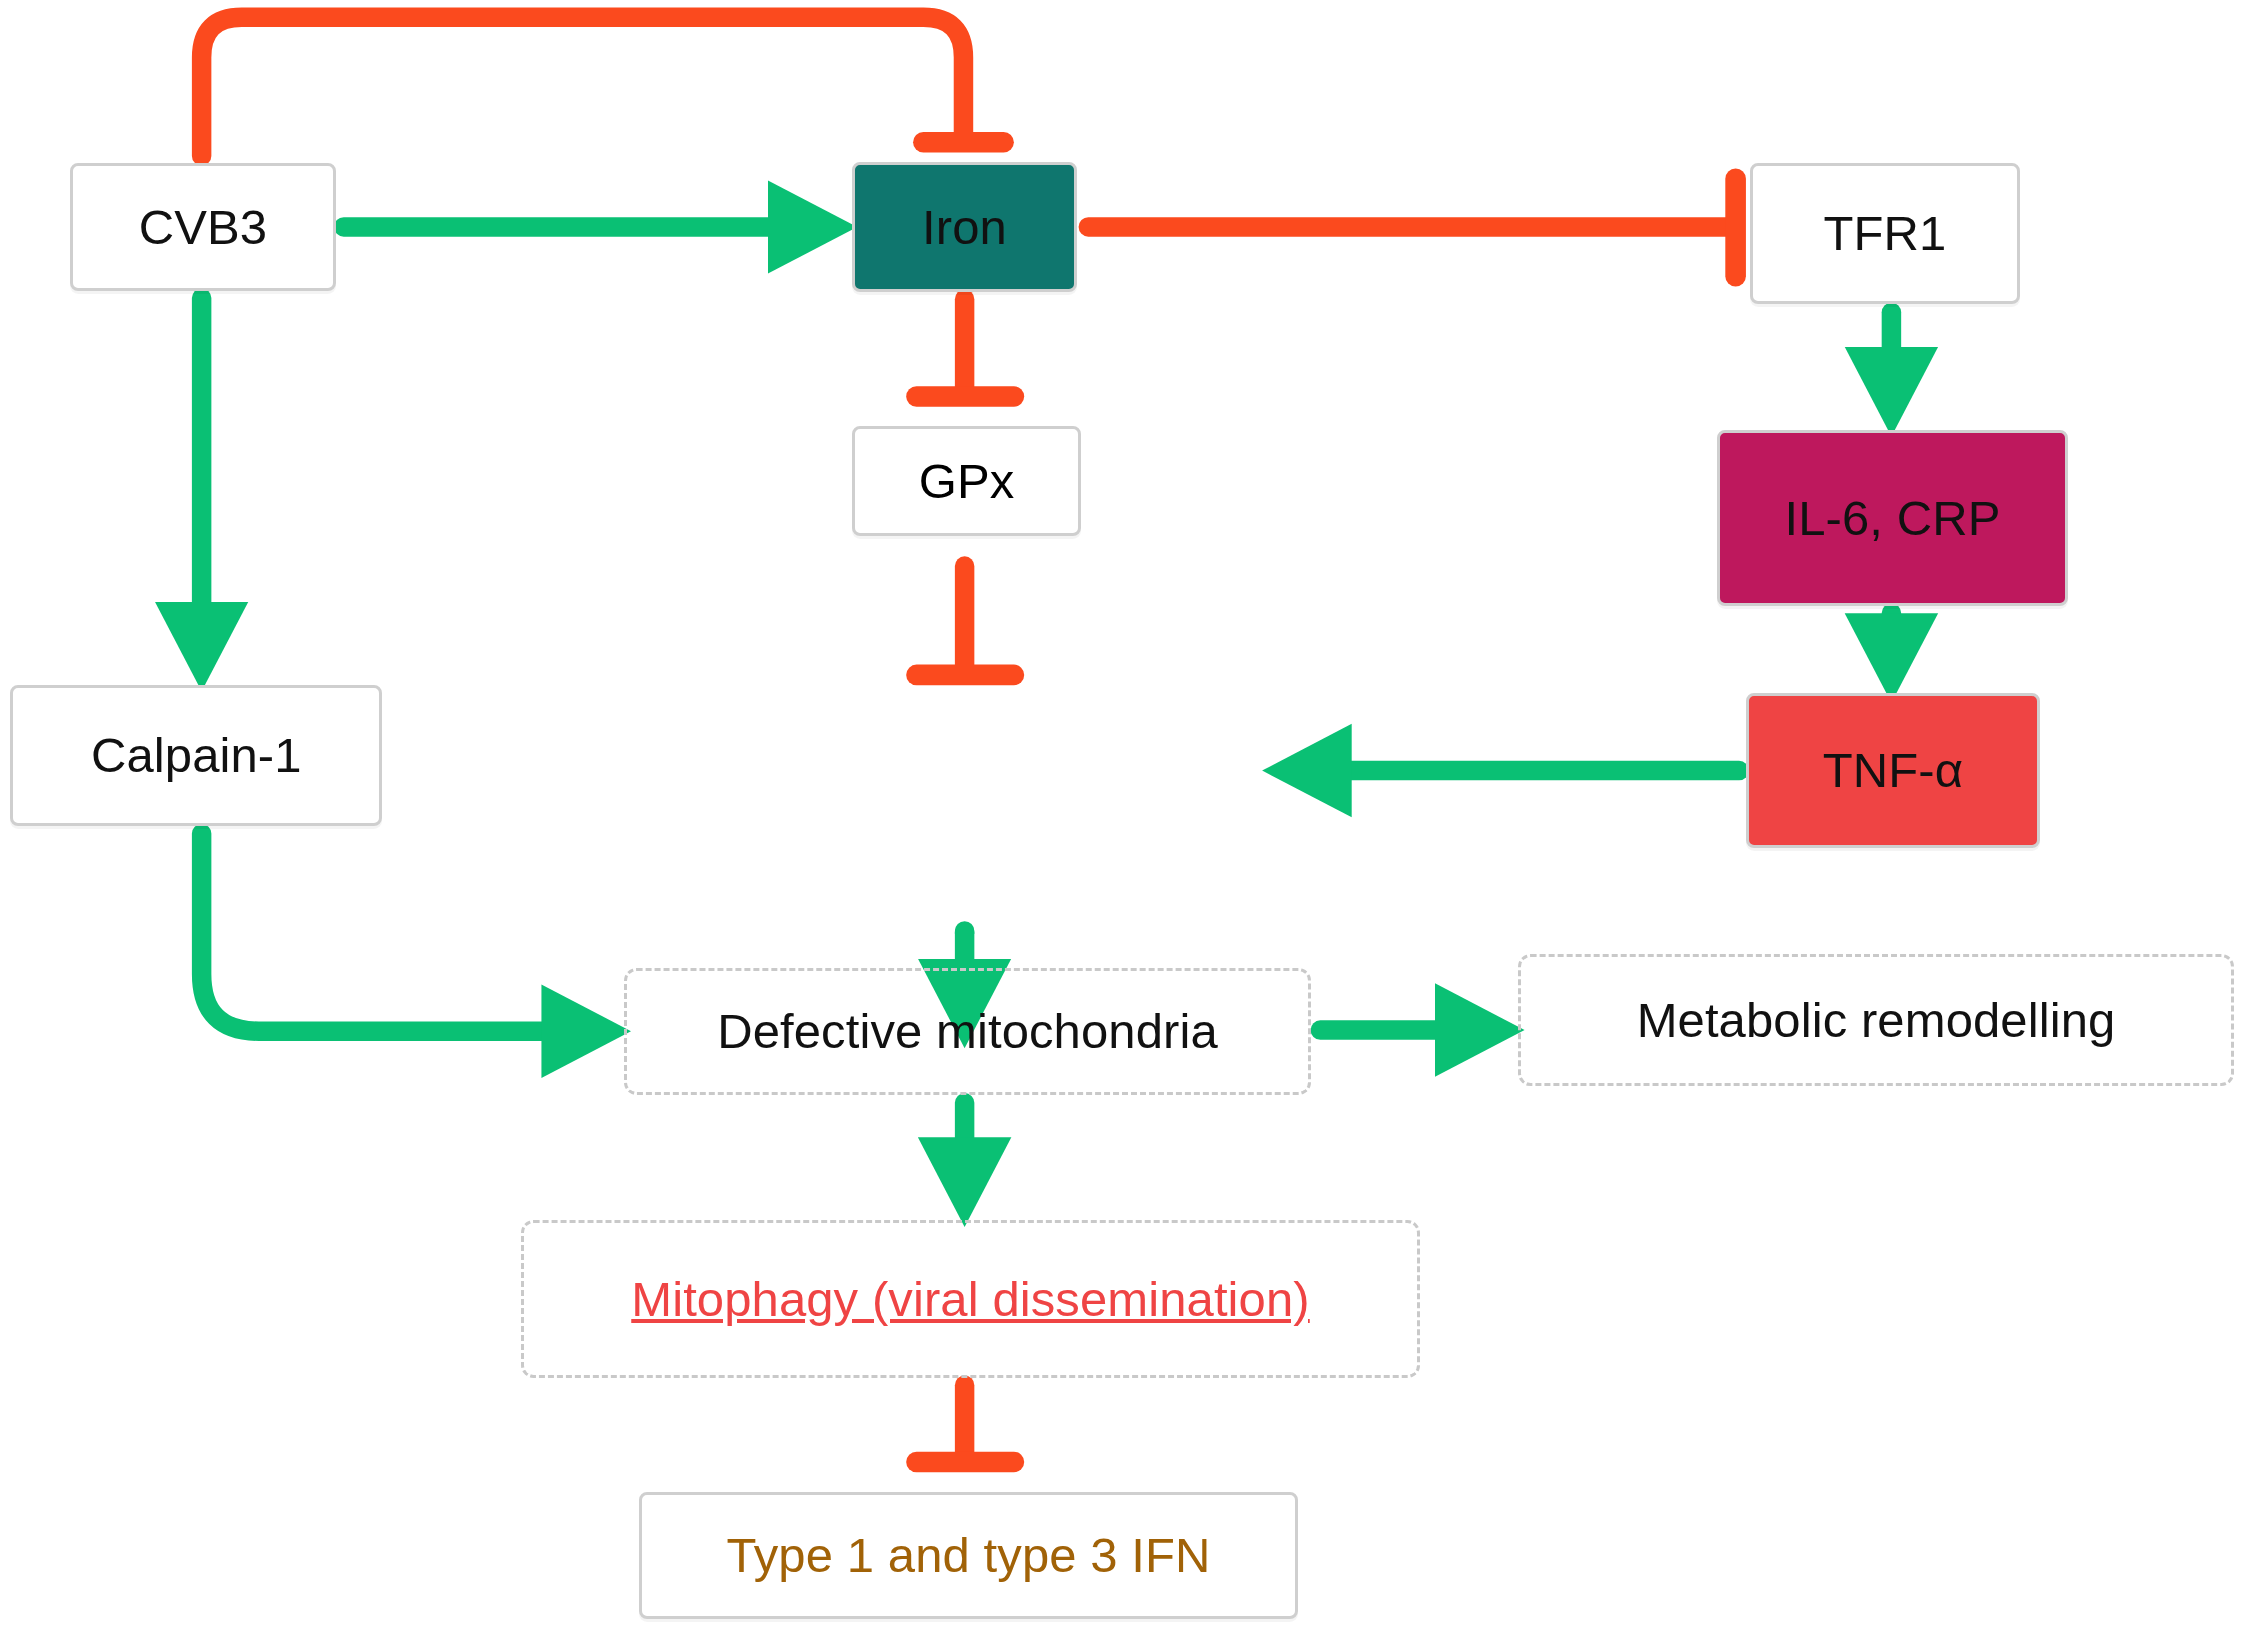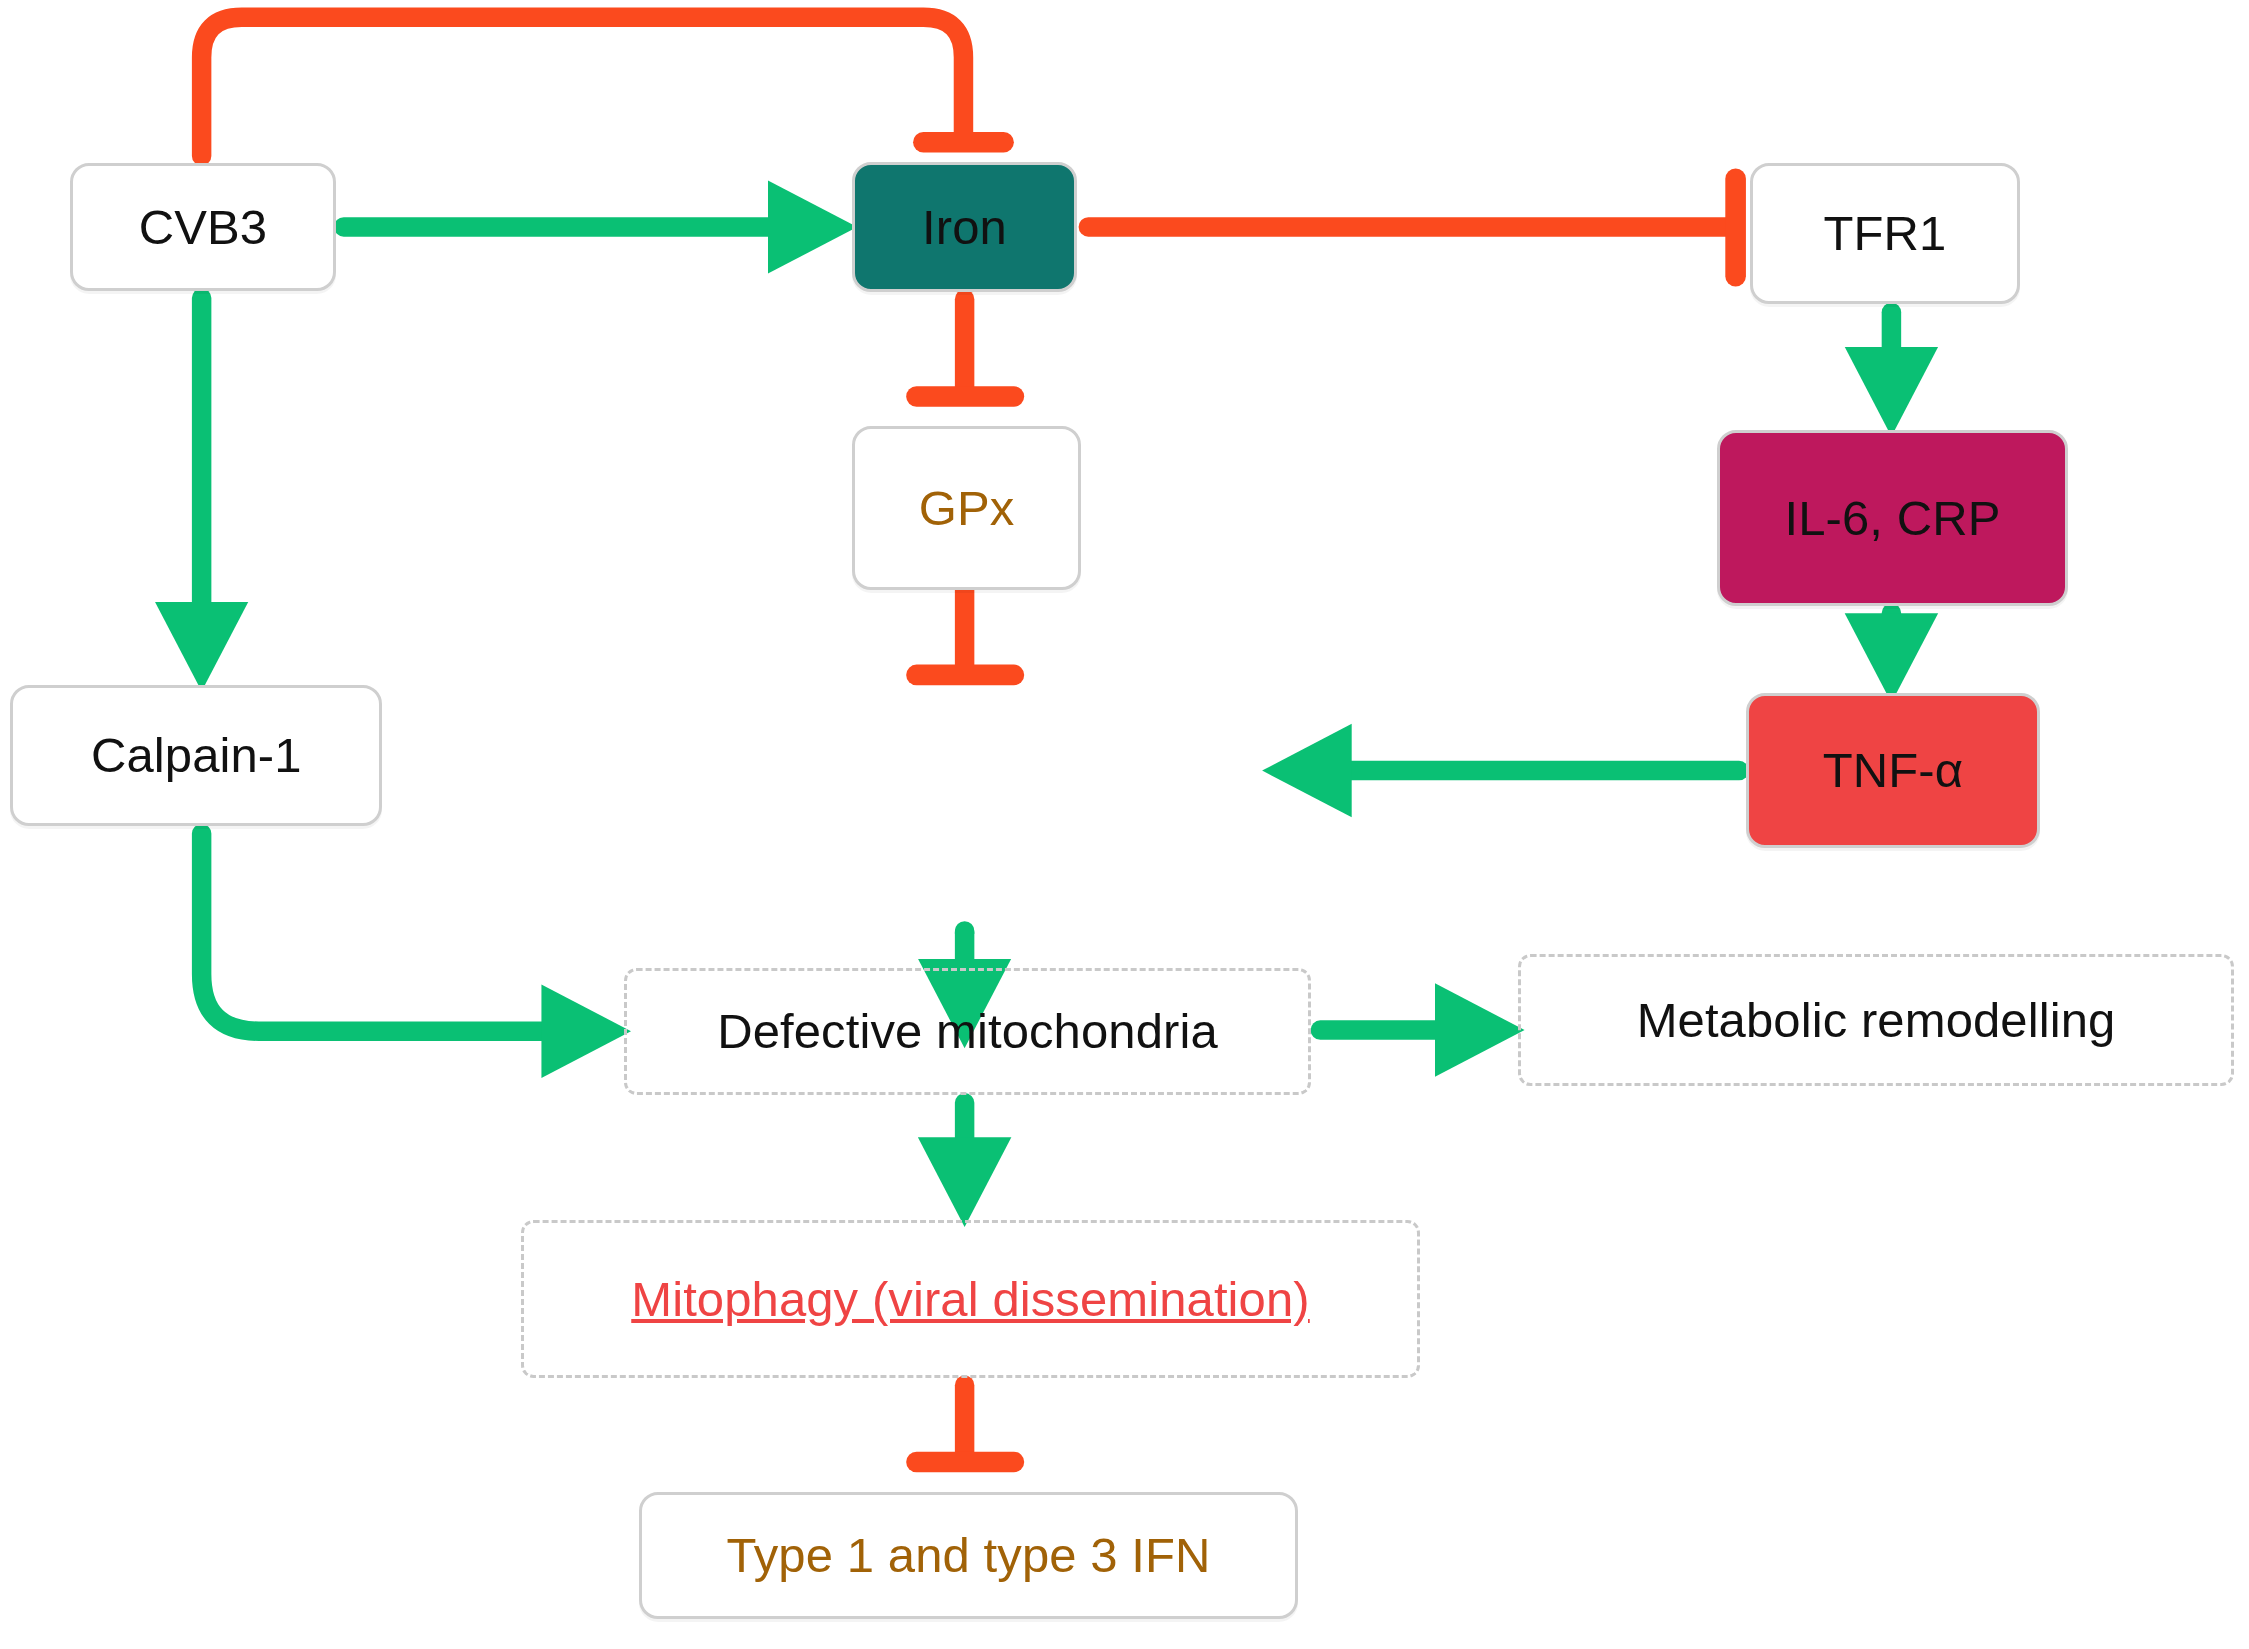--- a/index.html
+++ b/index.html
@@ -13,21 +13,21 @@
     background:#ffffff;
     color:#111111;
     text-align:center;
     line-height:1.15;
     font-size:49px;
     letter-spacing:0.1px;
     z-index:5;
   }
   .node.solid{
     border:3.4px solid #cfcfcf;
-    border-radius:19px;
+    border-radius:8px;
     box-shadow:0 2.9px 0 0 rgba(0,0,0,0.045);
   }
   .node.dashed{
     border:3.4px dashed #c9c9c9;
     border-radius:12.6px;
     background:transparent;
   }
   .node span{display:block;padding:0 10.3px;white-space:nowrap;}
 </style>
 </head>
@@ -117,21 +117,21 @@
 
   <div class="node solid" id="n-cvb3" style="left: 70px; top: 163px; width: 266px; height: 128px; border-color: rgb(207, 207, 207); background: rgb(255, 255, 255); color: rgb(17, 17, 17);">
     <span>CVB3</span>
   </div>
   <div class="node solid" id="n-iron" style="left: 852px; top: 162px; width: 225px; height: 130px; border-color: rgb(207, 207, 207); background: #0f766e; color: rgb(17, 17, 17);">
     <span>Iron</span>
   </div>
   <div class="node solid" id="n-tfr1" style="left: 1750px; top: 163px; width: 270px; height: 141px; border-color: rgb(207, 207, 207); background: rgb(255, 255, 255); color: rgb(17, 17, 17);">
     <span>TFR1</span>
   </div>
-  <div class="node solid" id="n-gpx" style="left: 852px; top: 426px; width: 229px; height: 164px; border-color: rgb(207, 207, 207); background: rgb(255, 255, 255); color: #a16207;">
+  <div class="node solid" id="n-gpx" style="left: 852px; top: 426px; width: 229px; height: 110px; border-color: rgb(207, 207, 207); background: rgb(255, 255, 255); color: #000000;">
     <span>GPx</span>
   </div>
   <div class="node solid" id="n-il6crp" style="left: 1717px; top: 430px; width: 351px; height: 176px; border-color: rgb(207, 207, 207); background: #be185d; color: rgb(17, 17, 17);">
     <span>IL-6, CRP</span>
   </div>
   <div class="node solid" id="n-calpain1" style="left: 10.3px; top: 685px; width: 372px; height: 141px; border-color: rgb(207, 207, 207); background: rgb(255, 255, 255); color: rgb(17, 17, 17);">
     <span>Calpain-1</span>
   </div>
   <div class="node solid" id="n-tnfa" style="left: 1746px; top: 693px; width: 294px; height: 155px; border-color: rgb(207, 207, 207); background: #ef4444; color: rgb(17, 17, 17);">
     <span>TNF-α</span>

